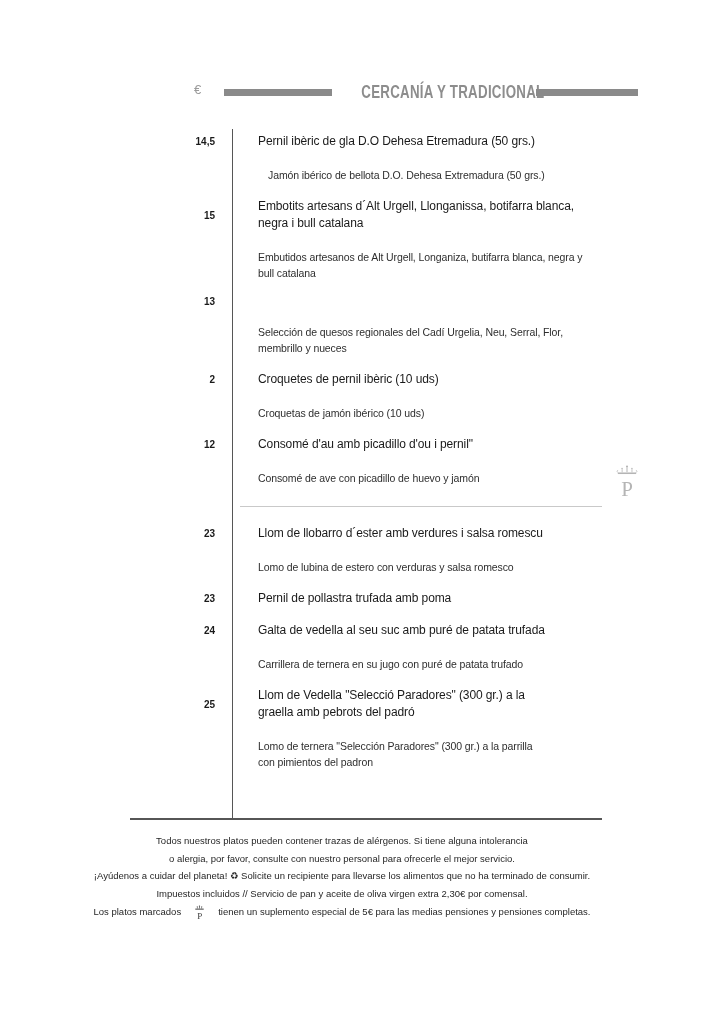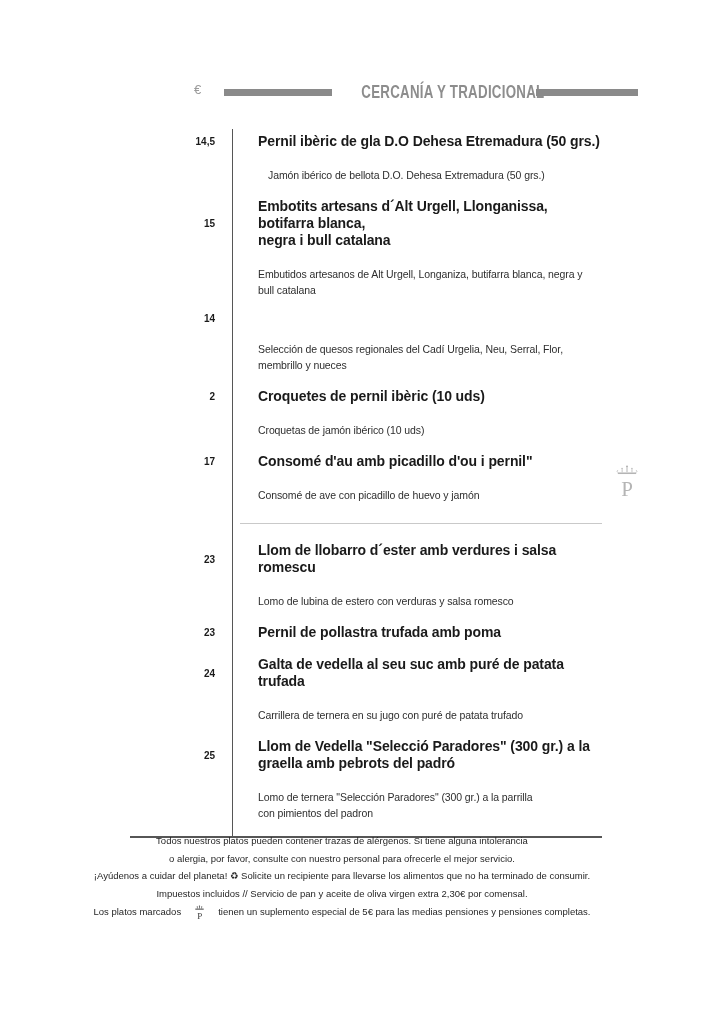--- a/index.html
+++ b/index.html
@@ -34,21 +34,21 @@
     background:#565656;
   }
   .item { margin-bottom:15px; }
   .item.first { padding-top:5px; }
   .item-row { display:flex; align-items:center; }
   .price {
     flex:none; width:85px; padding-right:17px; text-align:right;
     font-weight:bold; font-size:10px; color:#1a1a1a;
   }
   .title {
-    margin-left:26px; font-weight:bold; font-size:14px; line-height:17px;
+    margin-left:26px; font-weight:normal; font-size:12px; line-height:17px;
     color:#1a1a1a; white-space:pre-line; letter-spacing:-0.1px;
   }
   .desc {
     margin-left:128px; margin-top:17px; font-size:10.5px; line-height:16px;
     color:#2e2e2e; white-space:pre-line; letter-spacing:-0.1px;
   }
   .item.indent .desc { margin-left:138px; }
   .divider { height:1px; background:#c9c9c9; margin:20px 0 18px 110px; }
 
   
@@ -103,37 +103,37 @@
         <div class="price">15</div>
         <div class="title">Embotits artesans d´Alt Urgell, Llonganissa, botifarra blanca,
 negra i bull catalana</div>
       </div>
       <div class="desc">Embutidos artesanos de Alt Urgell, Longaniza, butifarra blanca, negra y
 bull catalana</div>
     </div>
 
     <div class="item">
       <div class="item-row">
-        <div class="price">14</div>
+        <div class="price">13</div>
       </div>
       <div class="desc">Selección de quesos regionales del Cadí Urgelia, Neu, Serral, Flor,
 membrillo y nueces</div>
     </div>
 
     <div class="item">
       <div class="item-row">
         <div class="price">2</div>
         <div class="title">Croquetes de pernil ibèric (10 uds)</div>
       </div>
       <div class="desc">Croquetas de jamón ibérico (10 uds)</div>
     </div>
 
     <div class="item">
       <div class="item-row">
-        <div class="price">17</div>
+        <div class="price">12</div>
         <div class="title">Consomé d'au amb picadillo d'ou i pernil"</div>
       </div>
       <div class="desc">Consomé de ave con picadillo de huevo  y jamón</div>
     </div>
   <div class="divider"></div>
 
     <div class="item">
       <div class="item-row">
         <div class="price">23</div>
         <div class="title">Llom de llobarro d´ester amb verdures i salsa romescu</div>

